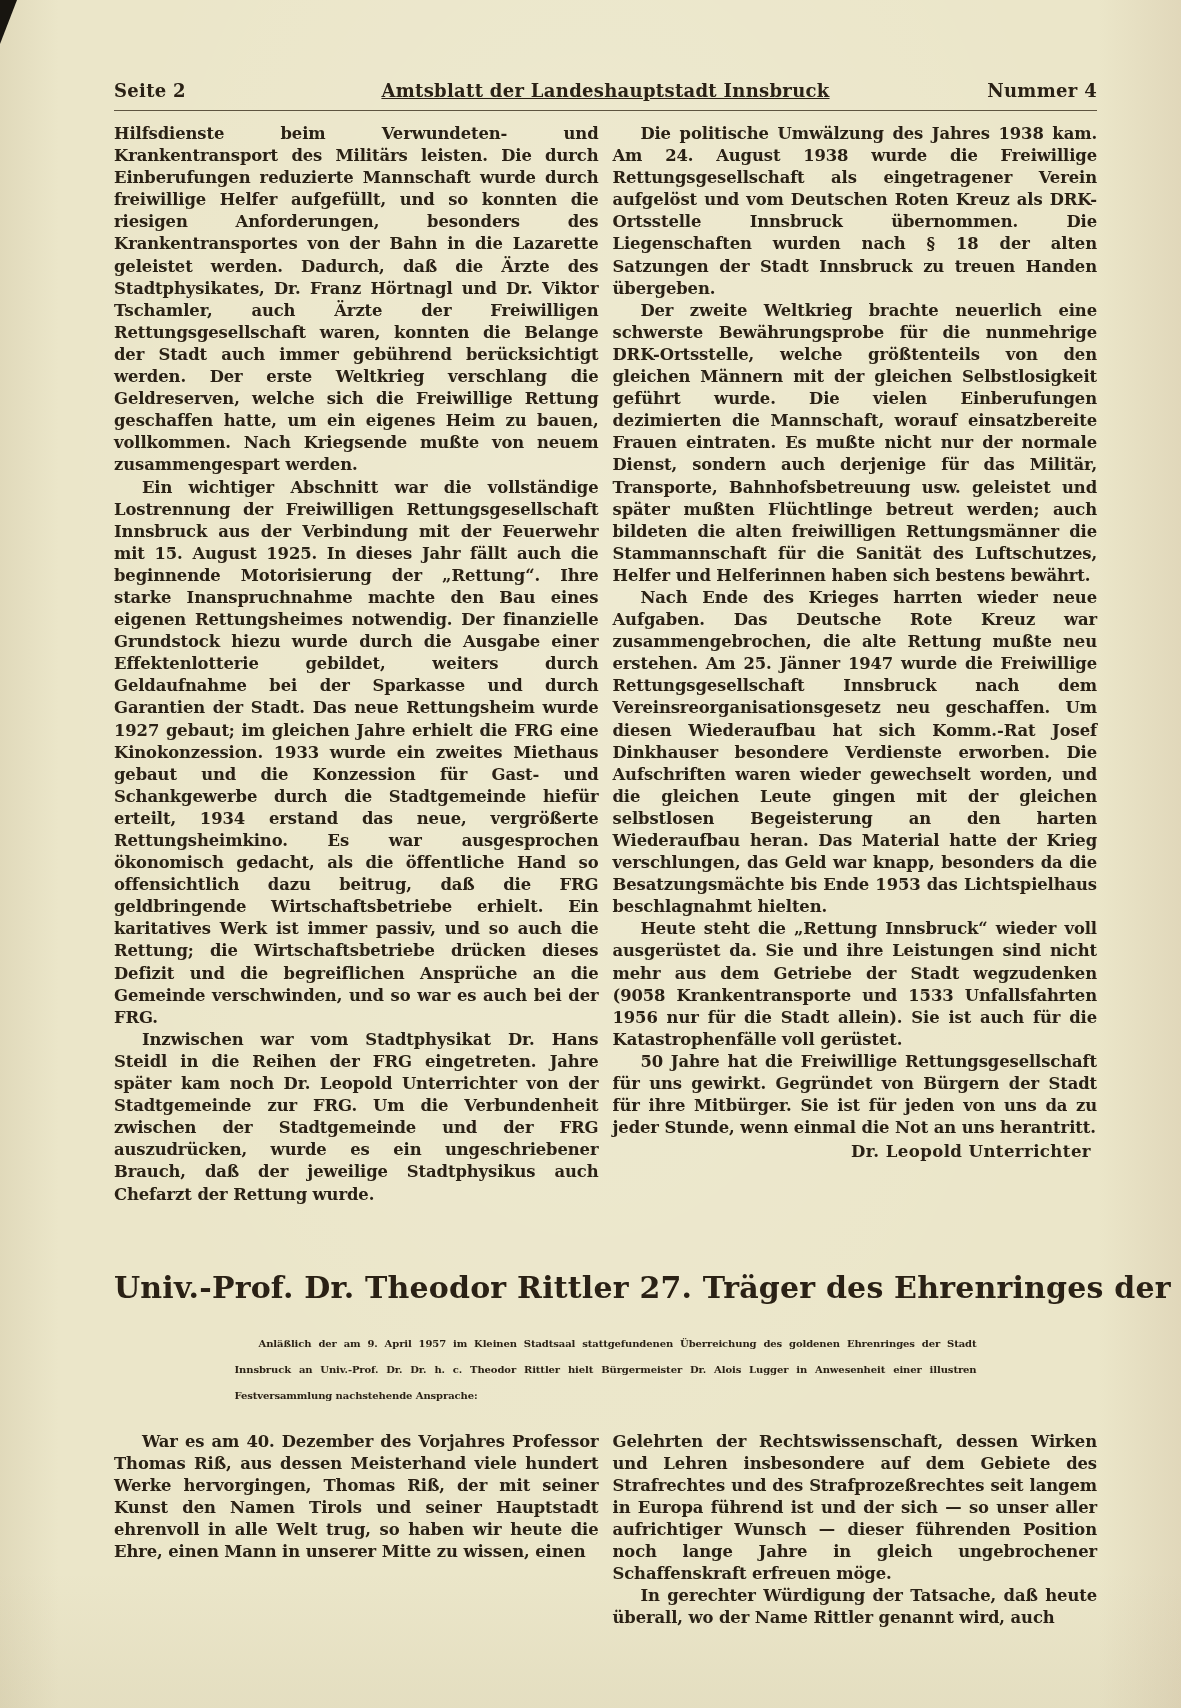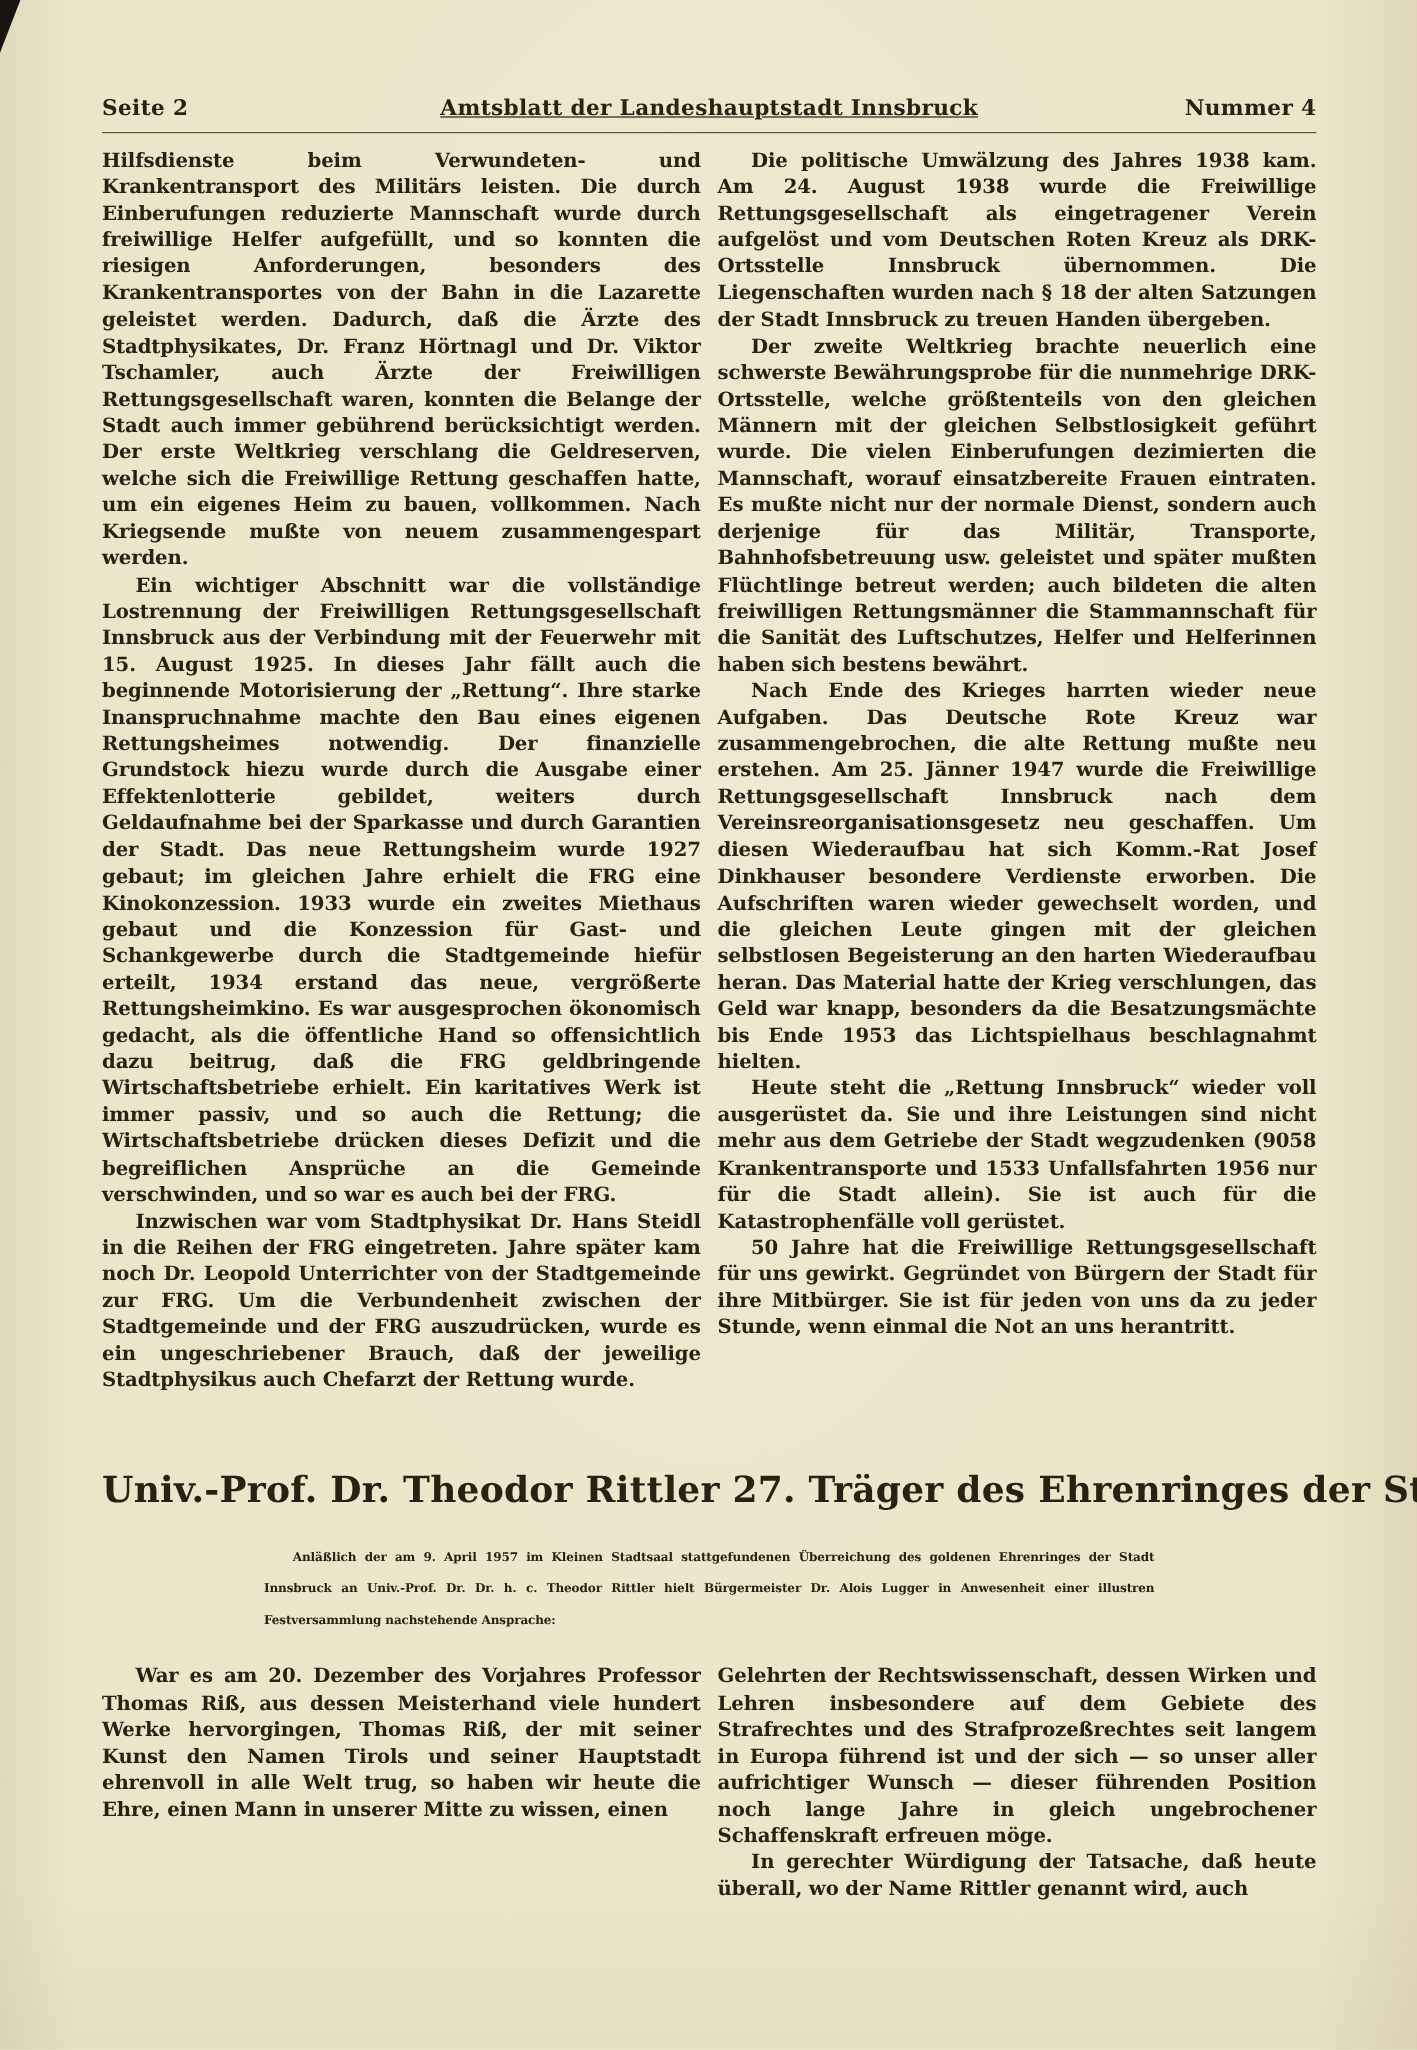--- a/index.html
+++ b/index.html
@@ -7,21 +7,21 @@
     width:1181px;height:1708px;
     font-family:"DejaVu Serif","Liberation Serif",serif;
     background:#ebe6c9;
     color:#2a2115;
     overflow:hidden;
   }
   .page{
     position:relative;
     width:1181px;height:1708px;
     box-sizing:border-box;
-    padding:80px 84px 0 85px;
+    padding:80px 84px 0 114px;
     background:
       radial-gradient(ellipse at 50% 35%, rgba(255,255,255,0.16), rgba(255,255,255,0) 65%),
       linear-gradient(90deg, rgba(130,105,60,0.10), rgba(0,0,0,0) 5%, rgba(0,0,0,0) 93%, rgba(150,110,80,0.12)),
       linear-gradient(0deg, rgba(120,100,60,0.06), rgba(0,0,0,0) 8%),
       #ebe6c9;
   }
   .corner-artifact{
     position:absolute;top:0;left:0;
     width:0;height:0;
     border-top:44px solid #181510;
@@ -103,30 +103,31 @@
       <p class="noindent">Hilfsdienste beim Verwundeten- und Krankentransport des Militärs leisten. Die durch Einberufungen reduzierte Mannschaft wurde durch freiwillige Helfer aufgefüllt, und so konnten die riesigen Anforderungen, besonders des Krankentransportes von der Bahn in die Lazarette geleistet werden. Dadurch, daß die Ärzte des Stadtphysikates, Dr. Franz Hörtnagl und Dr. Viktor Tschamler, auch Ärzte der Freiwilligen Rettungsgesellschaft waren, konnten die Belange der Stadt auch immer gebührend berücksichtigt werden. Der erste Weltkrieg verschlang die Geldreserven, welche sich die Freiwillige Rettung geschaffen hatte, um ein eigenes Heim zu bauen, vollkommen. Nach Kriegsende mußte von neuem zusammengespart werden.</p>
       <p>Ein wichtiger Abschnitt war die vollständige Lostrennung der Freiwilligen Rettungsgesellschaft Innsbruck aus der Verbindung mit der Feuerwehr mit 15. August 1925. In dieses Jahr fällt auch die beginnende Motorisierung der „Rettung“. Ihre starke Inanspruchnahme machte den Bau eines eigenen Rettungsheimes notwendig. Der finanzielle Grundstock hiezu wurde durch die Ausgabe einer Effektenlotterie gebildet, weiters durch Geldaufnahme bei der Sparkasse und durch Garantien der Stadt. Das neue Rettungsheim wurde 1927 gebaut; im gleichen Jahre erhielt die FRG eine Kinokonzession. 1933 wurde ein zweites Miethaus gebaut und die Konzession für Gast- und Schankgewerbe durch die Stadtgemeinde hiefür erteilt, 1934 erstand das neue, vergrößerte Rettungsheimkino. Es war ausgesprochen ökonomisch gedacht, als die öffentliche Hand so offensichtlich dazu beitrug, daß die FRG geldbringende Wirtschaftsbetriebe erhielt. Ein karitatives Werk ist immer passiv, und so auch die Rettung; die Wirtschaftsbetriebe drücken dieses Defizit und die begreiflichen Ansprüche an die Gemeinde verschwinden, und so war es auch bei der FRG.</p>
       <p>Inzwischen war vom Stadtphysikat Dr. Hans Steidl in die Reihen der FRG eingetreten. Jahre später kam noch Dr. Leopold Unterrichter von der Stadtgemeinde zur FRG. Um die Verbundenheit zwischen der Stadtgemeinde und der FRG auszudrücken, wurde es ein ungeschriebener Brauch, daß der jeweilige Stadtphysikus auch Chefarzt der Rettung wurde.</p>
     </div>
     <div class="col">
       <p>Die politische Umwälzung des Jahres 1938 kam. Am 24. August 1938 wurde die Freiwillige Rettungsgesellschaft als eingetragener Verein aufgelöst und vom Deutschen Roten Kreuz als DRK-Ortsstelle Innsbruck übernommen. Die Liegenschaften wurden nach § 18 der alten Satzungen der Stadt Innsbruck zu treuen Handen übergeben.</p>
       <p>Der zweite Weltkrieg brachte neuerlich eine schwerste Bewährungsprobe für die nunmehrige DRK-Ortsstelle, welche größtenteils von den gleichen Männern mit der gleichen Selbstlosigkeit geführt wurde. Die vielen Einberufungen dezimierten die Mannschaft, worauf einsatzbereite Frauen eintraten. Es mußte nicht nur der normale Dienst, sondern auch derjenige für das Militär, Transporte, Bahnhofsbetreuung usw. geleistet und später mußten Flüchtlinge betreut werden; auch bildeten die alten freiwilligen Rettungsmänner die Stammannschaft für die Sanität des Luftschutzes, Helfer und Helferinnen haben sich bestens bewährt.</p>
       <p>Nach Ende des Krieges harrten wieder neue Aufgaben. Das Deutsche Rote Kreuz war zusammengebrochen, die alte Rettung mußte neu erstehen. Am 25. Jänner 1947 wurde die Freiwillige Rettungsgesellschaft Innsbruck nach dem Vereinsreorganisationsgesetz neu geschaffen. Um diesen Wiederaufbau hat sich Komm.-Rat Josef Dinkhauser besondere Verdienste erworben. Die Aufschriften waren wieder gewechselt worden, und die gleichen Leute gingen mit der gleichen selbstlosen Begeisterung an den harten Wiederaufbau heran. Das Material hatte der Krieg verschlungen, das Geld war knapp, besonders da die Besatzungsmächte bis Ende 1953 das Lichtspielhaus beschlagnahmt hielten.</p>
       <p>Heute steht die „Rettung Innsbruck“ wieder voll ausgerüstet da. Sie und ihre Leistungen sind nicht mehr aus dem Getriebe der Stadt wegzudenken (9058 Krankentransporte und 1533 Unfallsfahrten 1956 nur für die Stadt allein). Sie ist auch für die Katastrophenfälle voll gerüstet.</p>
       <p>50 Jahre hat die Freiwillige Rettungsgesellschaft für uns gewirkt. Gegründet von Bürgern der Stadt für ihre Mitbürger. Sie ist für jeden von uns da zu jeder Stunde, wenn einmal die Not an uns herantritt.</p>
+      <div class="signature">Dr. Leopold Unterrichter</div>
     </div>
   </section>
 
   <h1 class="headline">Univ.-Prof. Dr. Theodor Rittler 27. Träger des Ehrenringes der Stadt Innsbruck</h1>
 
   <p class="lead">Anläßlich der am 9. April 1957 im Kleinen Stadtsaal stattgefundenen Überreichung des goldenen Ehrenringes der Stadt Innsbruck an Univ.-Prof. Dr. Dr. h. c. Theodor Rittler hielt Bürgermeister Dr. Alois Lugger in Anwesenheit einer illustren Festversammlung nachstehende Ansprache:</p>
 
   <section class="two-col body-text second-cols">
     <div class="col">
-      <p>War es am 20. Dezember des Vorjahres Professor Thomas Riß, aus dessen Meisterhand viele hundert Werke hervorgingen, Thomas Riß, der mit seiner Kunst den Namen Tirols und seiner Hauptstadt ehrenvoll in alle Welt trug, so haben wir heute die Ehre, einen Mann in unserer Mitte zu wissen, einen</p>
+      <p>War es am 40. Dezember des Vorjahres Professor Thomas Riß, aus dessen Meisterhand viele hundert Werke hervorgingen, Thomas Riß, der mit seiner Kunst den Namen Tirols und seiner Hauptstadt ehrenvoll in alle Welt trug, so haben wir heute die Ehre, einen Mann in unserer Mitte zu wissen, einen</p>
     </div>
     <div class="col">
       <p class="noindent">Gelehrten der Rechtswissenschaft, dessen Wirken und Lehren insbesondere auf dem Gebiete des Strafrechtes und des Strafprozeßrechtes seit langem in Europa führend ist und der sich — so unser aller aufrichtiger Wunsch — dieser führenden Position noch lange Jahre in gleich ungebrochener Schaffenskraft erfreuen möge.</p>
       <p>In gerechter Würdigung der Tatsache, daß heute überall, wo der Name Rittler genannt wird, auch</p>
     </div>
   </section>
 
 </div>
 
 </body></html>

